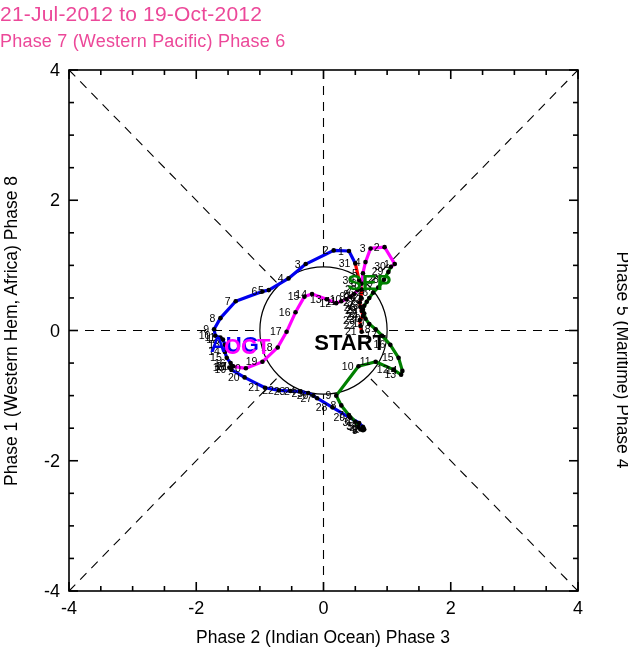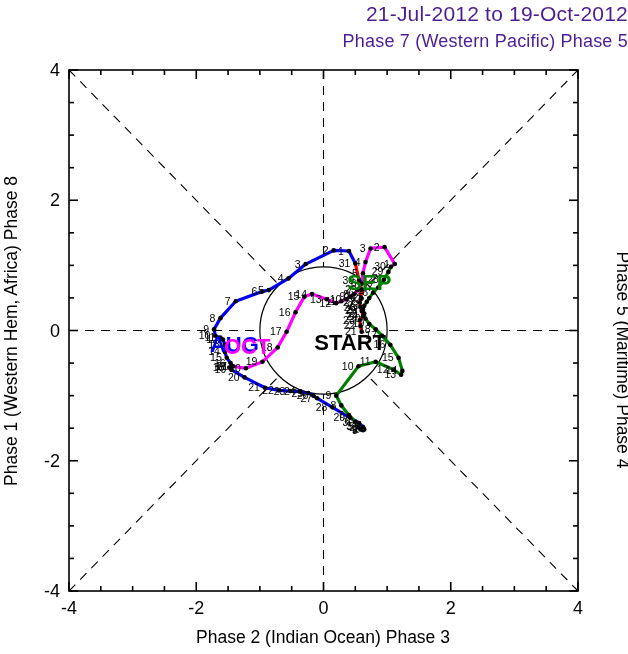--- a/index.html
+++ b/index.html
@@ -1,35 +1,35 @@
 <!DOCTYPE html>
 <html><head>
 <meta charset="utf-8">
 <style>
   html,body{margin:0;padding:0;background:#ffffff;}
   body{width:628px;height:654px;overflow:hidden;
        font-family:"Liberation Sans", sans-serif;color:#000;}
   #root{position:relative;width:628px;height:654px;}
-  .ttl{position:absolute;width:628px;text-align:right;color:#4c1d95;}
+  .ttl{position:absolute;width:628px;text-align:left;color:#ec4899;}
   #title-main{top:2px;font-size:21px;letter-spacing:.2px;}
   #title-sub{top:31px;font-size:18px;letter-spacing:.2px;}
   svg{position:absolute;left:0;top:0;}
   .axlabel{font-size:17.5px;fill:#000;}
   .ticknum{font-size:18px;fill:#000;font-family:"Liberation Sans",sans-serif;}
   .daynum{font-size:10.5px;fill:#000;font-family:"Liberation Sans",sans-serif;}
   .monlab{font-size:22px;font-weight:bold;font-family:"Liberation Sans",sans-serif;}
   .startlab{font-size:22px;font-weight:bold;fill:#000;font-family:"Liberation Sans",sans-serif;}
 </style>
 </head>
 <body>
 
 <div id="root">
 
   <div class="ttl" id="title-main">21-Jul-2012 to 19-Oct-2012</div>
-  <div class="ttl" id="title-sub">Phase 7 (Western Pacific) Phase 5</div>
+  <div class="ttl" id="title-sub">Phase 7 (Western Pacific) Phase 6</div>
 
   <svg width="628" height="654" id="plot">
     <g id="gridlayer">
         <rect x="69" y="70" width="509" height="521" fill="none" stroke="#000000" stroke-width="1.6"></rect>
         <line x1="69" y1="330.5" x2="578" y2="330.5" stroke="#000" stroke-width="1.1" stroke-dasharray="9,7"></line>
         <line x1="323.5" y1="70" x2="323.5" y2="591" stroke="#000" stroke-width="1.1" stroke-dasharray="9,7"></line>
         <line x1="69" y1="591" x2="578" y2="70" stroke="#000" stroke-width="1.1" stroke-dasharray="9,7"></line>
         <line x1="69" y1="70" x2="578" y2="591" stroke="#000" stroke-width="1.1" stroke-dasharray="9,7"></line>
         <circle cx="323.5" cy="330.5" r="63.625" fill="#fff" stroke="none"></circle>
         <circle cx="323.5" cy="330.5" r="63.625" fill="none" stroke="#000" stroke-width="1.2"></circle>

